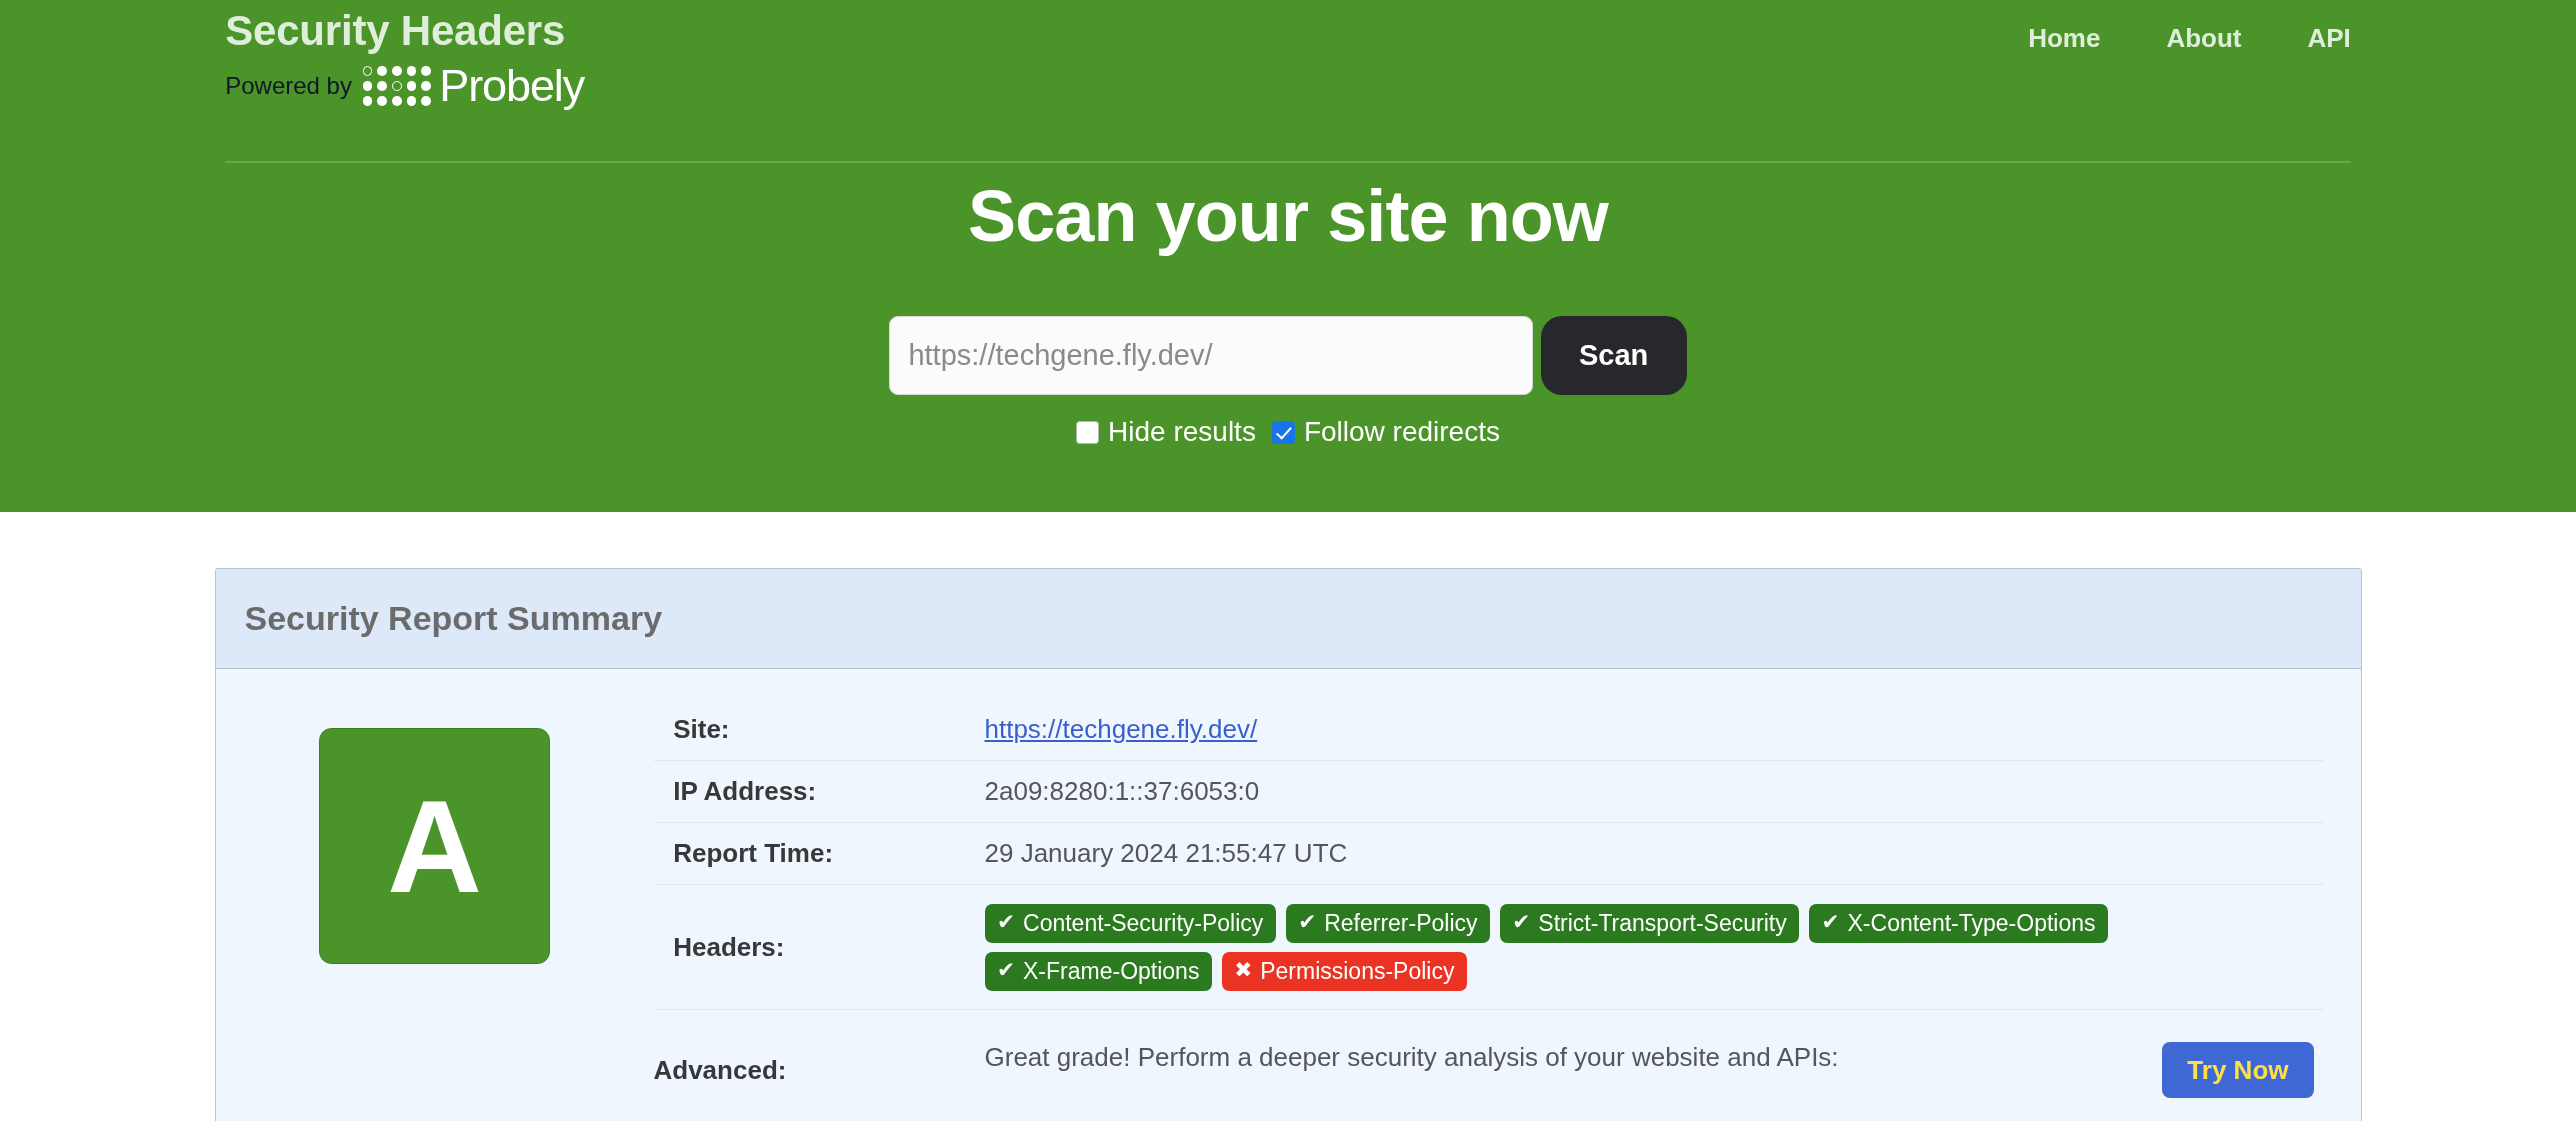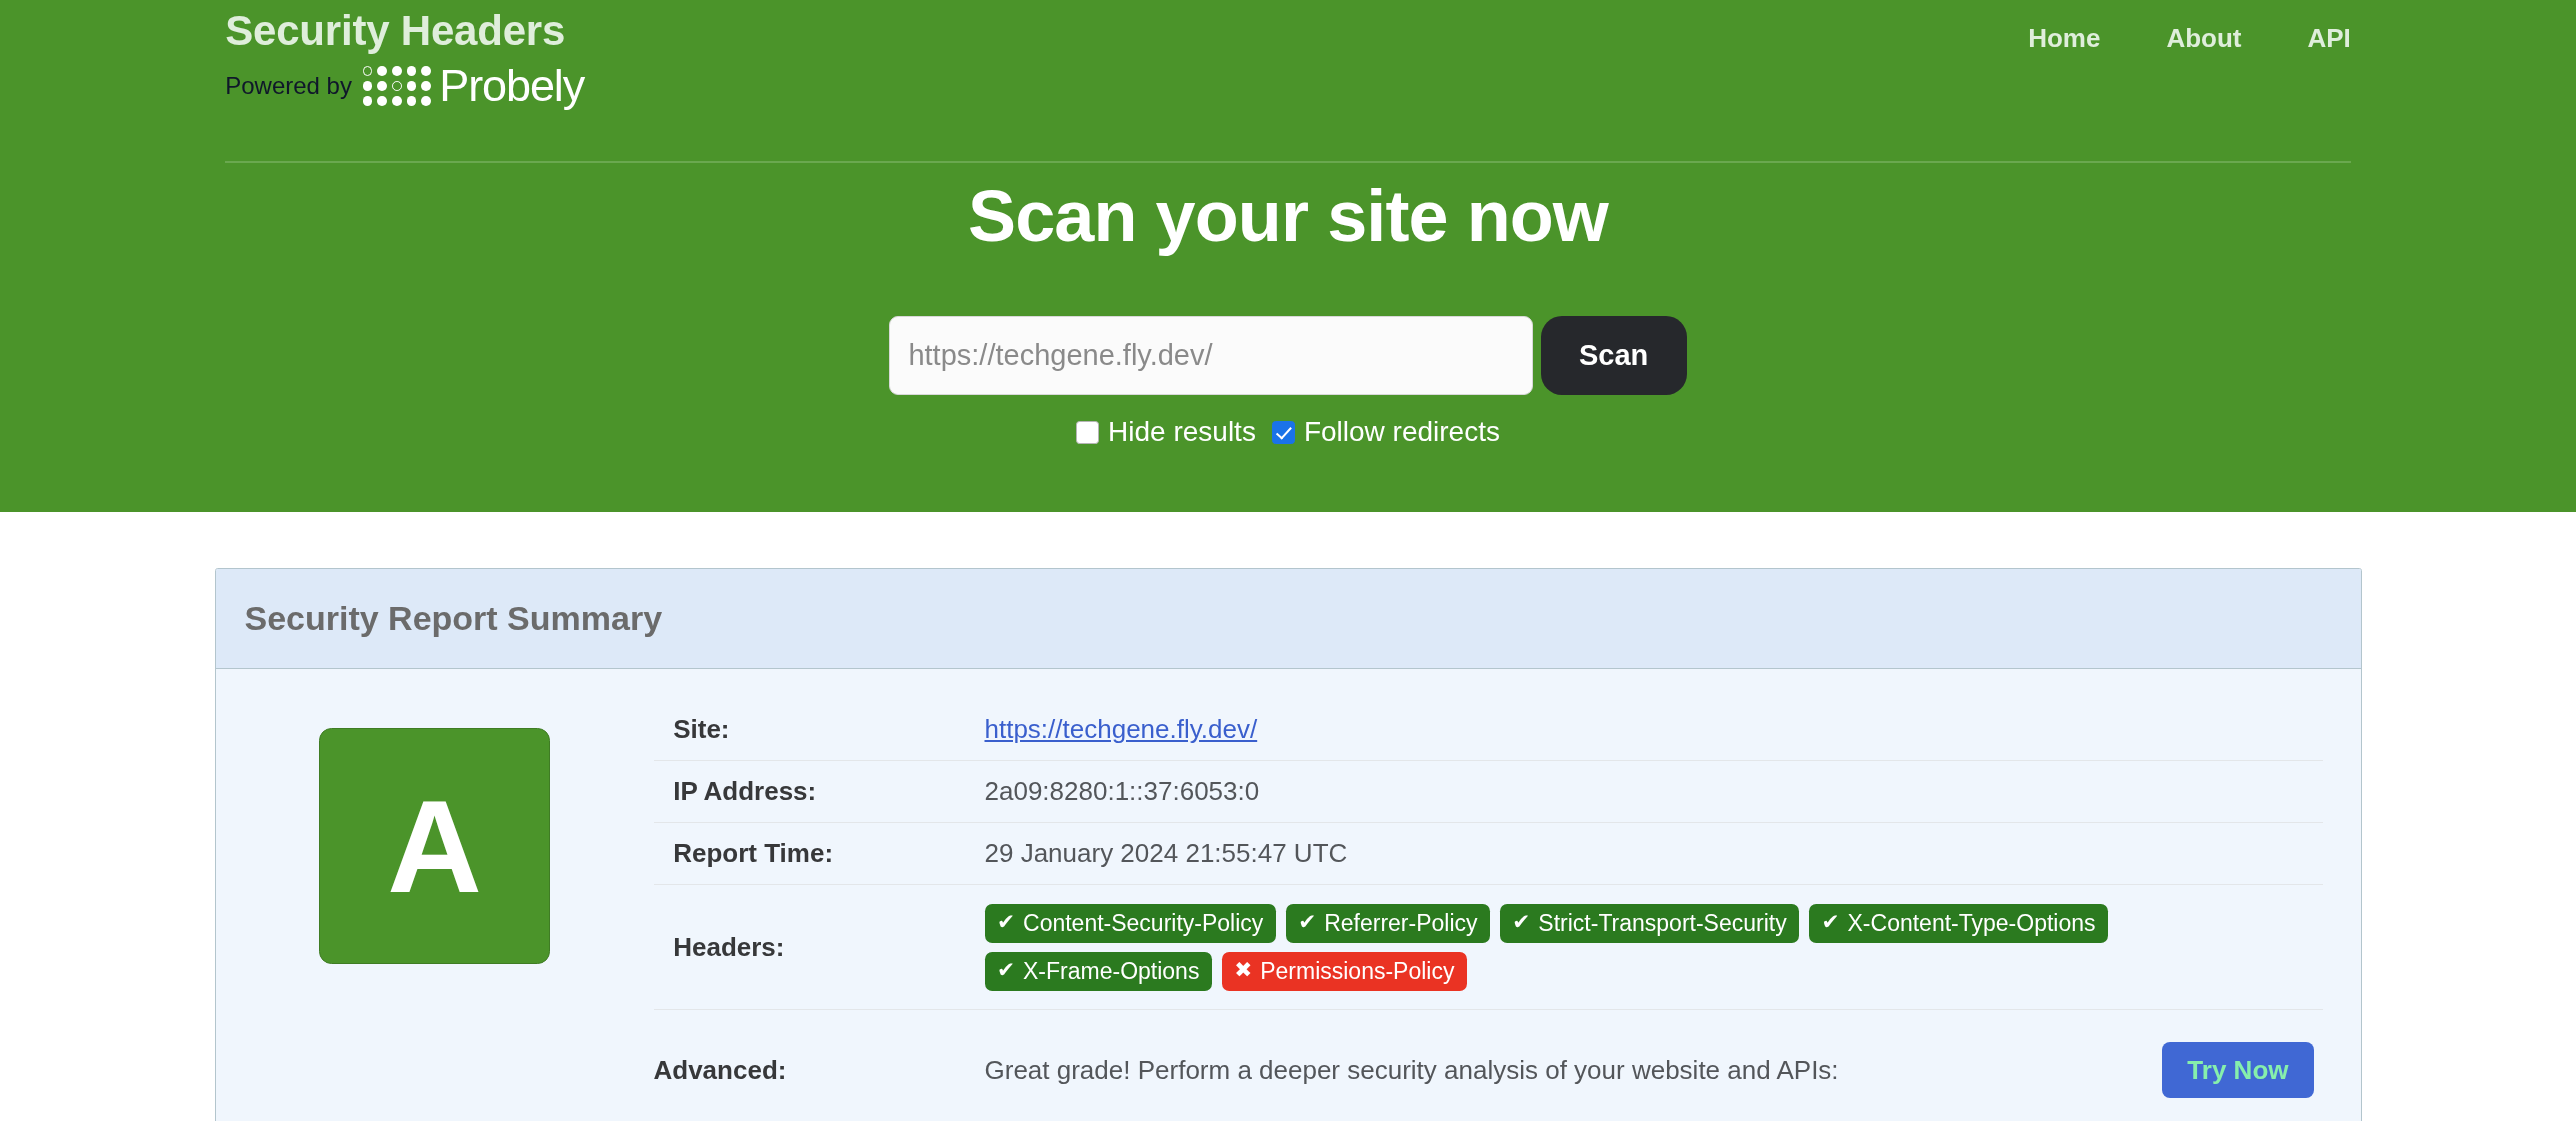--- a/index.html
+++ b/index.html
@@ -301,31 +301,30 @@
     white-space: nowrap;
     line-height: 1.15;
   }
   .badge.pass { background: #2b7a1f; }
   .badge.fail { background: #ea3323; }
   .badge-glyph { font-size: 21.5px; line-height: 1; }
 
   .advanced-row td { padding: 32px 0 32px 0 !important; }
   .advanced-flex {
     display: flex;
-    align-items: center;
     justify-content: space-between;
     gap: 35px;
   }
   .advanced-text {
     font-size: 26px;
     color: #53565a;
   }
   .try-now-button {
     background: #4068d4;
-    color: #86efac;
+    color: #fde047;
     border: none;
     border-radius: 8px;
     padding: 12.5px 25px;
     font-size: 26px;
     font-weight: bold;
     cursor: pointer;
     white-space: nowrap;
     font-family: "Liberation Sans", sans-serif;
     margin-right: 9px;
   }

